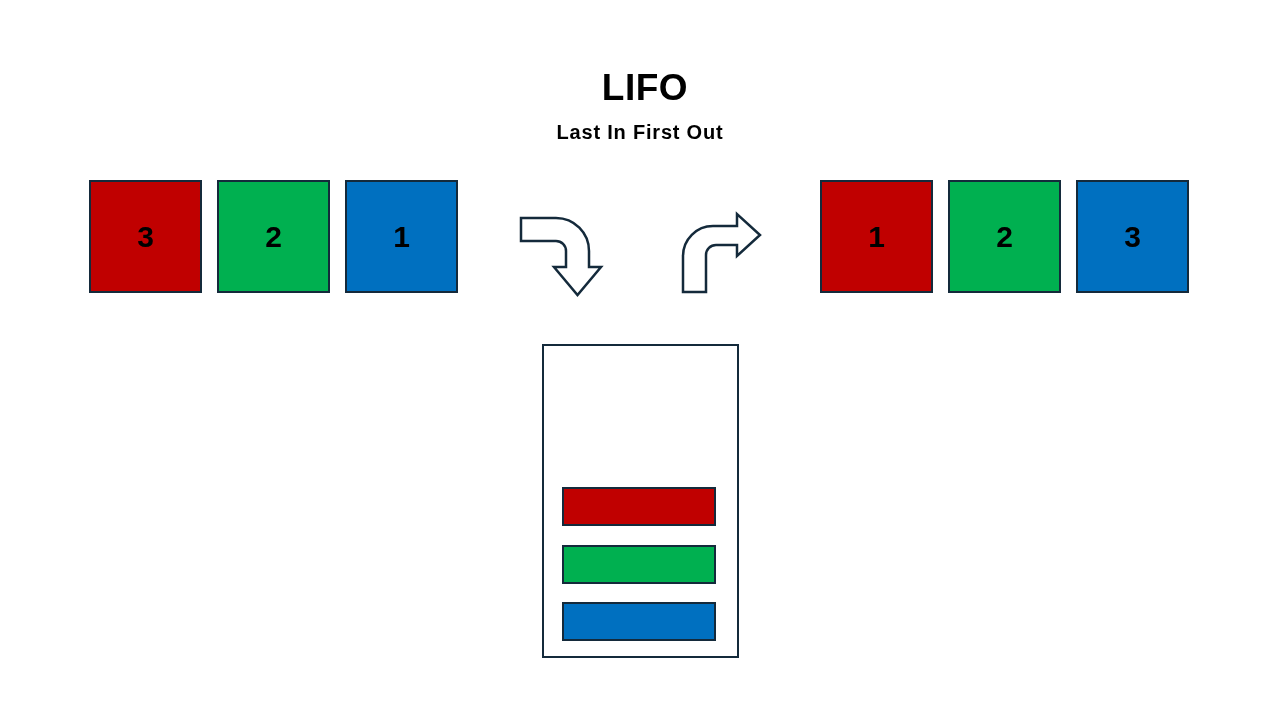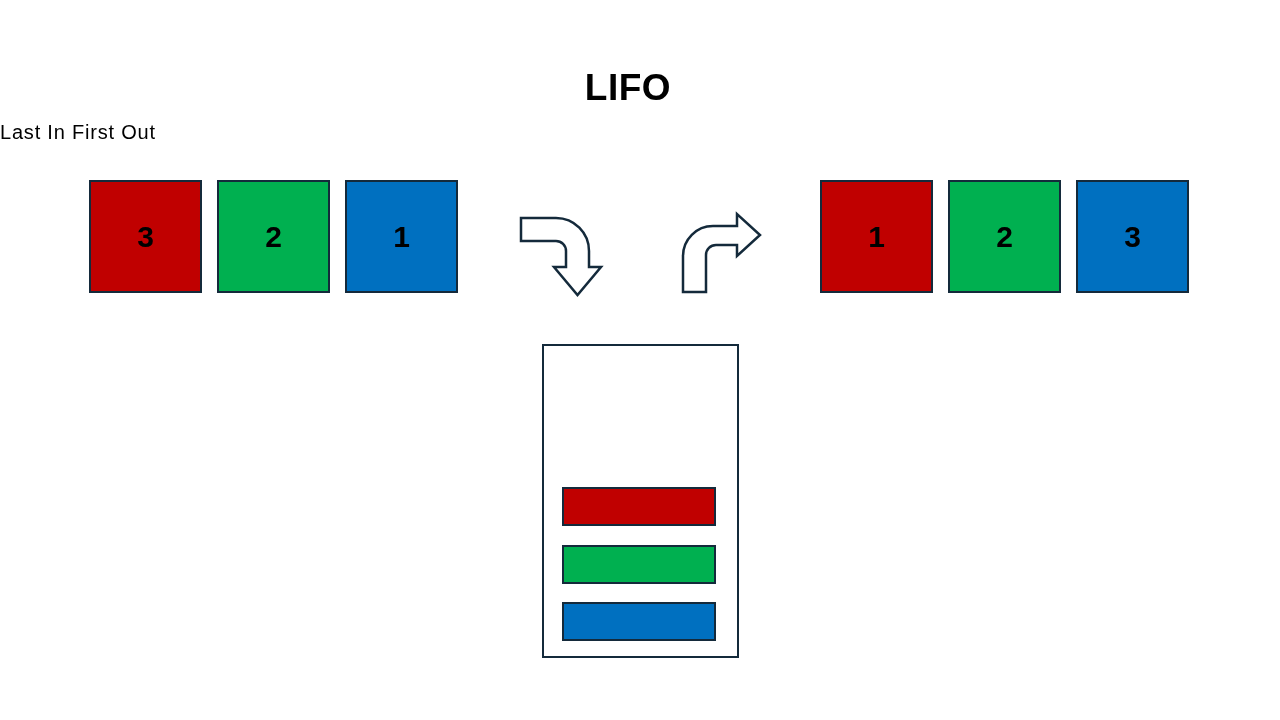--- a/index.html
+++ b/index.html
@@ -18,29 +18,30 @@
   .title {
     position: absolute;
     left: 0;
     top: 68px;
     width: 1256px;
     text-align: center;
     font-size: 37px;
     font-weight: bold;
     line-height: 40px;
     letter-spacing: 0.5px;
+    padding-left: 17px;
   }
   .subtitle {
     position: absolute;
     left: 0;
     top: 119px;
     width: 1280px;
-    text-align: left;
+    text-align: center;
     font-size: 20px;
-    font-weight: normal;
+    font-weight: bold;
     line-height: 26px;
     letter-spacing: 0.8px;
   }
   .row {
     position: absolute;
     top: 180px;
     display: flex;
     gap: 15px;
   }
   .row.left  { left: 89px; }

